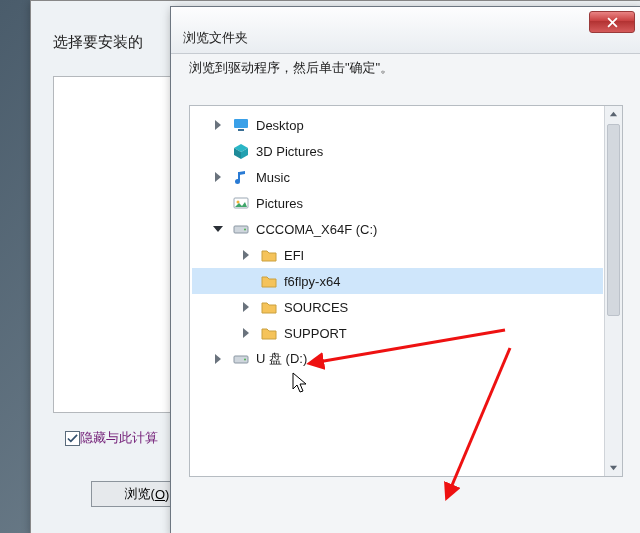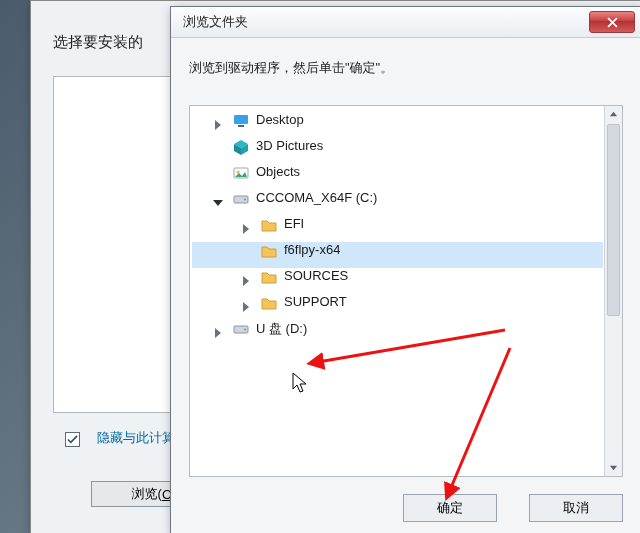--- a/index.html
+++ b/index.html
@@ -1,40 +1,40 @@
 <!DOCTYPE html>
 <html><head>
 <meta charset="utf-8">
 <style>
   html,body{margin:0;padding:0;width:640px;height:533px;font-family:"Microsoft YaHei","Segoe UI",sans-serif;font-size:12px;background:#5a6b7a;color:#000;overflow:hidden}
   .bg{position:absolute;inset:0;background:linear-gradient(135deg,#4a5c6b 0%,#6a7b88 55%,#7c8b96 100%)}
   
   .backwin{position:absolute;left:30px;top:0;width:610px;height:533px;background:#eef2f5;border:1px solid #888;box-shadow:0 2px 8px rgba(0,0,0,.25)}
   .backwin .hdr{position:absolute;left:22px;top:32px;font-size:15px;color:#222}
   .backwin .listarea{position:absolute;left:22px;top:75px;width:560px;height:335px;background:#fff;border:1px solid #b4b8bc}
-  .backwin .chkrow{position:absolute;left:34px;top:428px;font-size:13px;color:#0369a1;display:flex;align-items:flex-end;gap:17px}
+  .backwin .chkrow{position:absolute;left:34px;top:428px;font-size:13px;color:#701a75;display:flex;align-items:center;gap:0}
   .backwin .chkbox{width:13px;height:13px;border:1px solid #596b7b;display:inline-flex;align-items:center;justify-content:center;background:#fff}
   .backwin .chkbox svg{width:11px;height:11px}
   .backwin .btnrow{position:absolute;left:60px;top:480px}
-  .backwin .wbtn{min-width:86px;height:24px;background:#e6e9ec;border:1px solid #8c949c;font-size:13px;display:inline-flex;align-items:center;justify-content:center;padding:0 19px}
+  .backwin .wbtn{min-width:86px;height:24px;background:#e6e9ec;border:1px solid #8c949c;font-size:13px;display:inline-flex;align-items:center;justify-content:center;padding:0 12px}
   .backwin .wbtn u{text-decoration:underline}
   
   .dlg{position:absolute;left:170px;top:6px;width:470px;height:527px;background:#f3f5f7;border:1px solid #6d7681;box-shadow:2px 3px 10px rgba(0,0,0,.35)}
-  .dlg .titlebar{height:30px;background:linear-gradient(#fdfdfe,#e9edf1);border-bottom:1px solid #c6cbd1;display:flex;align-items:center;padding:0 6px 0 12px;position:relative}
+  .dlg .titlebar{height:30px;background:linear-gradient(#fdfdfe,#e9edf1);border-bottom:1px solid #c6cbd1;display:flex;align-items:center;padding:16px 6px 0 12px;position:relative}
   .dlg .titlebar .ttl{font-size:13px;color:#222}
   .dlg .titlebar .xbtn{position:absolute;right:6px;top:4px;width:44px;height:20px;border:1px solid #9a3a3a;border-radius:3px;background:linear-gradient(#e98383,#c84040 45%,#b23232 46%,#d55a5a);display:flex;align-items:center;justify-content:center}
   .dlg .titlebar .xbtn svg{width:11px;height:11px}
   .dlg .instr{position:absolute;left:18px;top:52px;font-size:13px;color:#222}
   .dlg .treewrap{position:absolute;left:18px;top:98px;right:18px;height:370px;background:#fff;border:1px solid #b6bcc2;overflow:hidden}
   .dlg .scrollv{position:absolute;right:0;top:0;bottom:0;width:17px;background:#eef1f4;border-left:1px solid #d0d4d9}
   .dlg .scrollv .sar{height:17px;display:flex;align-items:center;justify-content:center}
   .dlg .scrollv .sar svg{width:9px;height:9px;fill:#5a6470}
   .dlg .scrollv .thumb{position:absolute;left:2px;right:2px;top:18px;height:190px;background:#d3d8de;border:1px solid #bcc2ca;border-radius:2px}
   .tree{position:absolute;left:0;top:0;right:17px;padding:6px 2px;font-size:13px;color:#1a1a1a}
-  .trow{display:flex;height:26px;gap:6px;padding-right:6px}
+  .trow{display:flex;align-items:center;height:26px;gap:6px;padding-right:6px}
   .trow .tw{width:16px;display:flex;align-items:center;justify-content:center;color:#5a646f}
   .trow .tw svg{width:10px;height:10px;fill:#5a646f}
   .trow .ic{width:18px;height:18px;display:flex;align-items:center;justify-content:center}
   .trow .lbl{white-space:nowrap}
   .trow.sel{background:#cfe6fb}
   .trow.sel .lbl{background:#cfe6fb}
   .ind1{padding-left:18px}
   .ind2{padding-left:46px}
   .dlg .btns{position:absolute;right:18px;bottom:12px;display:flex;gap:32px}
   .dlg .dbtn{min-width:92px;height:26px;background:#eceff2;border:1px solid #9aa2ab;font-size:13px;display:inline-flex;align-items:center;justify-content:center}
@@ -97,27 +97,40 @@
         <div class="trow ind1">
           <span class="tw"></span>
           <span class="ic">
             <svg width="16" height="16" viewBox="0 0 16 16">
               <use href="#i-3d"></use>
             </svg>
           </span>
           <span class="lbl">3D Pictures</span>
         </div>
         <div class="trow ind1">
+          <span class="tw">
+            <svg viewBox="0 0 10 10">
+              <use href="#i-chev-r"></use>
+            </svg>
+          </span>
+          <span class="ic">
+            <svg width="16" height="16" viewBox="0 0 16 16">
+              <use href="#i-music"></use>
+            </svg>
+          </span>
+          <span class="lbl">Music</span>
+        </div>
+        <div class="trow ind1">
           <span class="tw"></span>
           <span class="ic">
             <svg width="16" height="16" viewBox="0 0 16 16">
               <use href="#i-pictures"></use>
             </svg>
           </span>
-          <span class="lbl">Objects</span>
+          <span class="lbl">Pictures</span>
         </div>
         <div class="trow ind1">
           <span class="tw">
             <svg viewBox="0 0 10 10">
               <use href="#i-chev-d"></use>
             </svg>
           </span>
           <span class="ic">
             <svg width="16" height="16" viewBox="0 0 16 16">
               <use href="#i-drive"></use>
@@ -195,24 +208,20 @@
         </div>
       <div class="thumb"></div>
       <div class="sar" style="position:absolute;bottom:0;left:0;right:0">
           <svg viewBox="0 0 10 10">
             <path d="M1 3 L5 8 L9 3 Z"></path>
           </svg>
         </div>
     </div>
   </div>
 
-  <div class="btns">
-    <div class="dbtn">确定</div>
-    <div class="dbtn">取消</div>
-  </div>
 </div>
 
 <svg class="arrow" style="left:300px;top:320px;width:220px;height:60px">
   <defs>
       <marker id="ah1" markerWidth="10" markerHeight="10" refX="2" refY="3" orient="auto">
         <path d="M0 0 L6 3 L0 6 Z" fill="#e11"></path>
       </marker>
     </defs>
   <line x1="205" y1="10" x2="18" y2="42" stroke="#e11" stroke-width="3" marker-end="url(#ah1)"></line>
 </svg>

